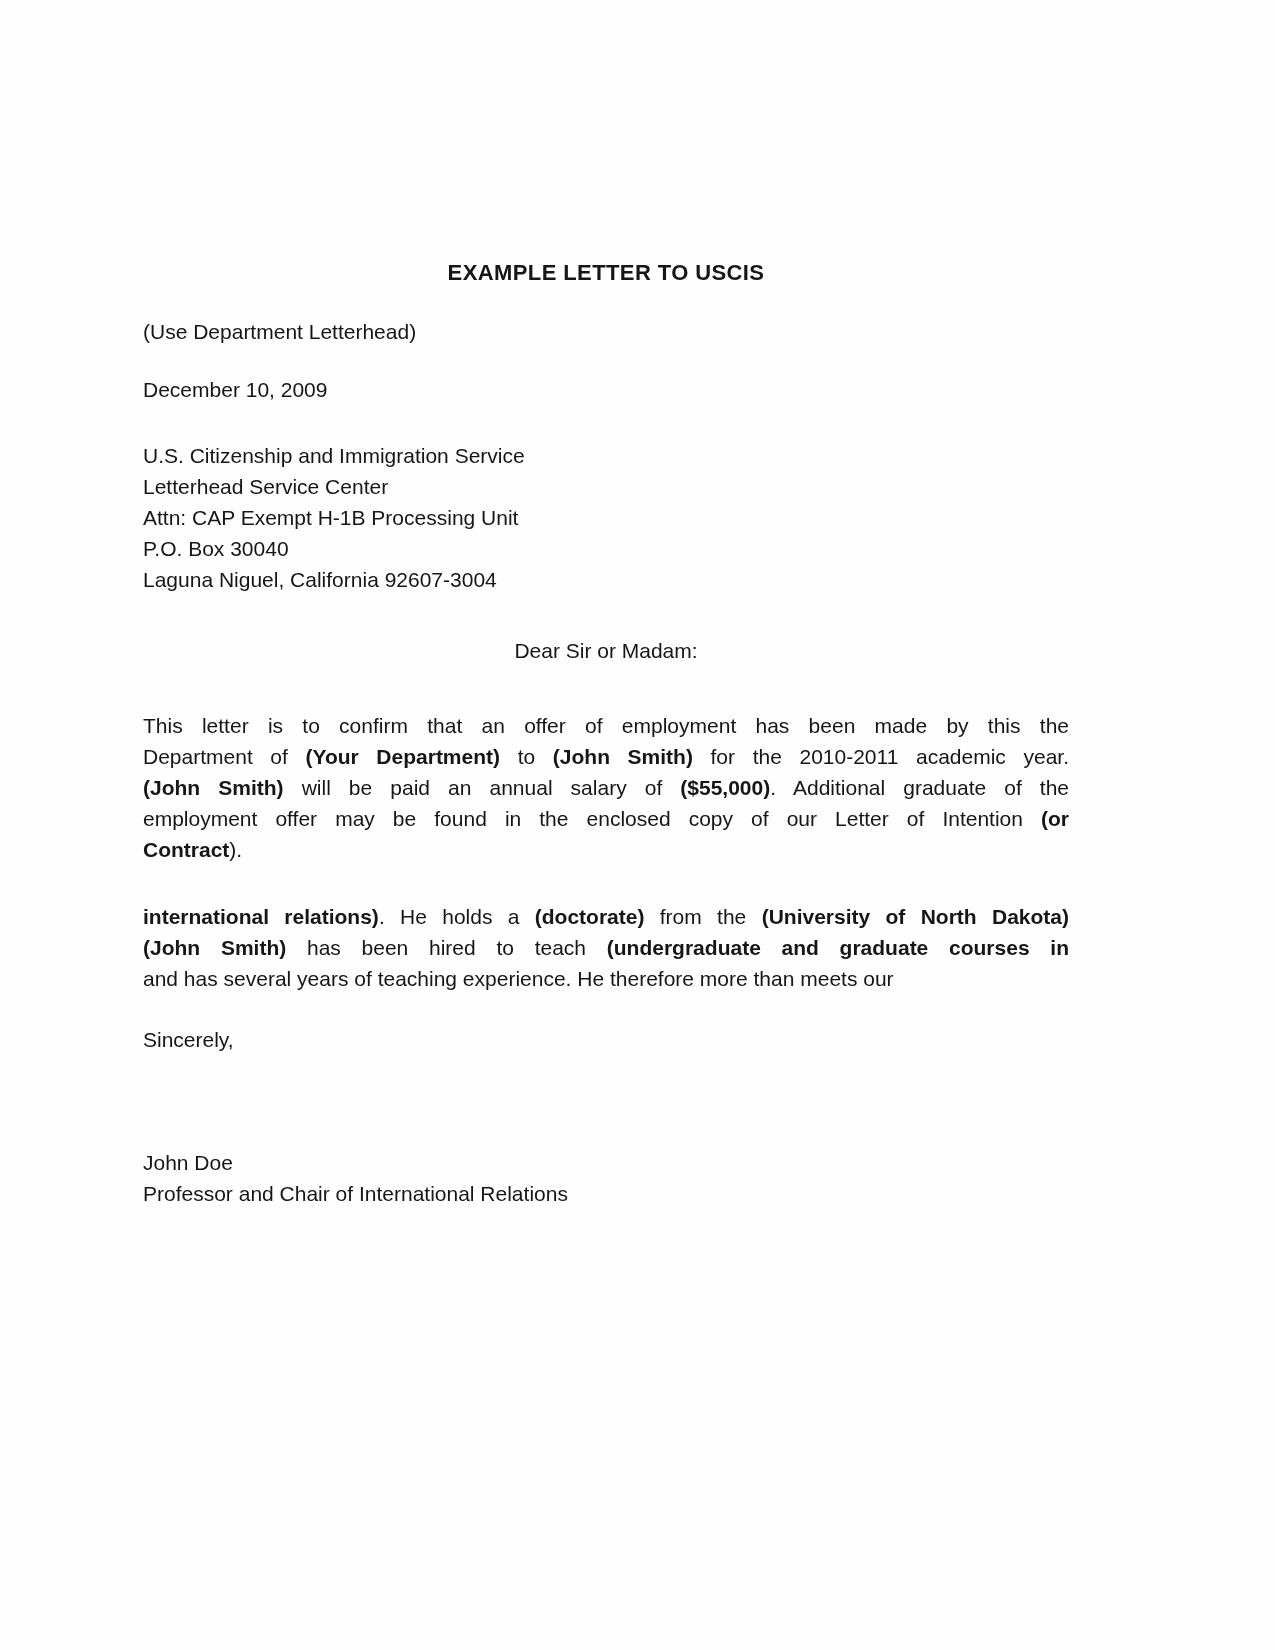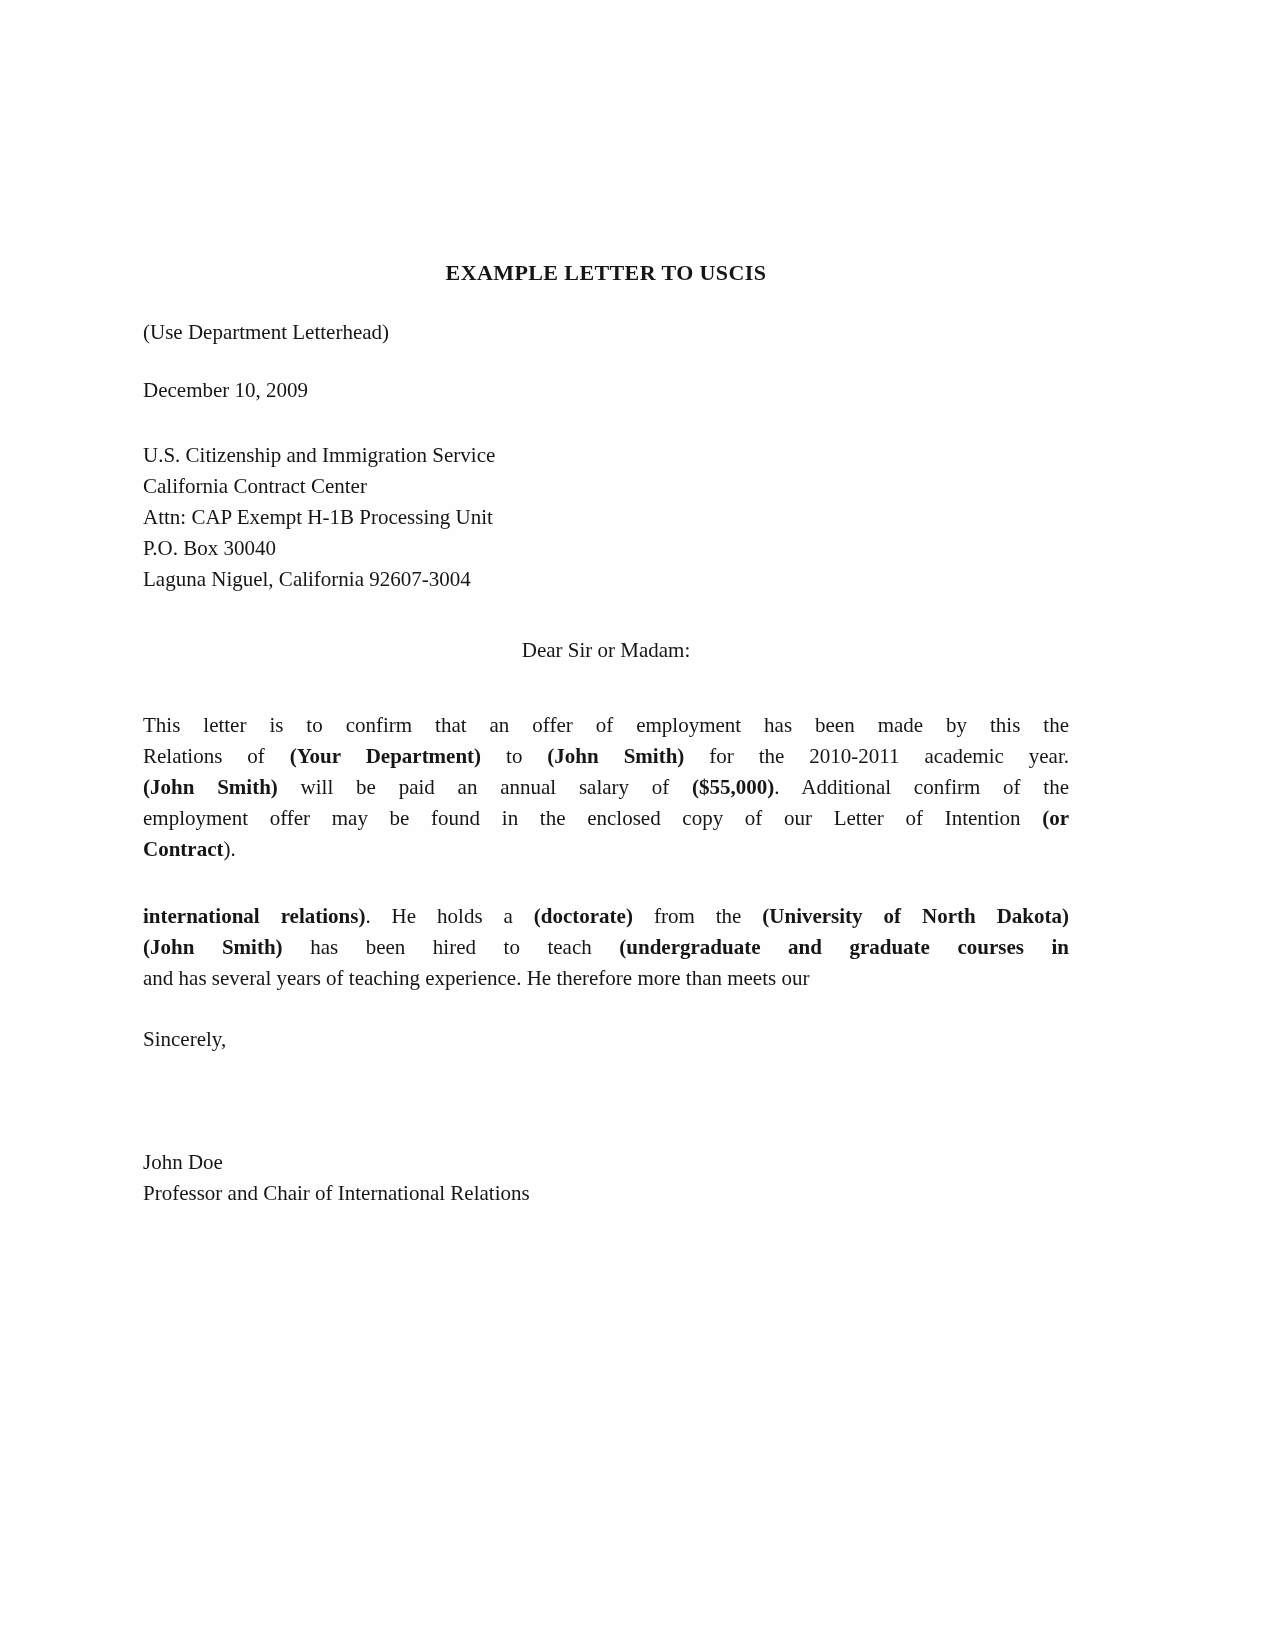--- a/index.html
+++ b/index.html
@@ -7,21 +7,21 @@
     padding: 0;
     background: #ffffff;
   }
   .page {
     position: relative;
     width: 1275px;
     height: 1650px;
     background: #fefefe;
     box-sizing: border-box;
     padding: 262px 206px 0 143px;
-    font-family: Liberation Serif, serif;
+    font-family: Liberation Sans, sans-serif;
     color: #161616;
     font-size: 21px;
   }
   .title {
     margin: 0;
     font-size: 22px;
     line-height: 22px;
     font-weight: 700;
     text-align: center;
     letter-spacing: 0.4px;
@@ -79,32 +79,32 @@
 <div class="page">
 
   <h1 class="title">EXAMPLE LETTER TO USCIS</h1>
 
   <div class="letterhead-note">(Use Department Letterhead)</div>
 
   <div class="date">December 10, 2009</div>
 
   <div class="recipient">
     <div class="address-line">U.S. Citizenship and Immigration Service</div>
-    <div class="address-line">California Contract Center</div>
+    <div class="address-line">Letterhead Service Center</div>
     <div class="address-line">Attn: CAP Exempt H-1B Processing Unit</div>
     <div class="address-line">P.O. Box 30040</div>
     <div class="address-line">Laguna Niguel, California 92607-3004</div>
   </div>
 
   <div class="salutation">Dear Sir or Madam:</div>
 
   <div class="paragraph para-1">
       <div class="jline"><span class="run">This letter is to confirm that an offer of employment has been made by this the</span></div>
-      <div class="jline"><span class="run">Relations of </span><span class="run bold">(Your Department)</span><span class="run"> to </span><span class="run bold">(John Smith)</span><span class="run"> for the 2010-2011 academic year.</span></div>
-      <div class="jline"><span class="run bold">(John Smith)</span><span class="run"> will be paid an annual salary of </span><span class="run bold">($55,000)</span><span class="run">.  Additional confirm of the</span></div>
+      <div class="jline"><span class="run">Department of </span><span class="run bold">(Your Department)</span><span class="run"> to </span><span class="run bold">(John Smith)</span><span class="run"> for the 2010-2011 academic year.</span></div>
+      <div class="jline"><span class="run bold">(John Smith)</span><span class="run"> will be paid an annual salary of </span><span class="run bold">($55,000)</span><span class="run">.  Additional graduate of the</span></div>
       <div class="jline"><span class="run">employment offer may be found in the enclosed copy of our Letter of Intention </span><span class="run bold">(or</span></div>
       <div class="jline"><span class="run bold">Contract</span><span class="run">).</span></div>
     </div>
 
   <div class="paragraph para-2">
       <div class="jline"><span class="run bold">international relations)</span><span class="run">.  He holds a </span><span class="run bold">(doctorate)</span><span class="run"> from the </span><span class="run bold">(University of North Dakota)</span></div>
       <div class="jline"><span class="run bold">(John Smith)</span><span class="run"> has been hired to teach </span><span class="run bold">(undergraduate and graduate courses in</span></div>
       <div class="jline"><span class="run">and has several years of teaching experience.  He therefore more than meets our</span></div>
     </div>
 

